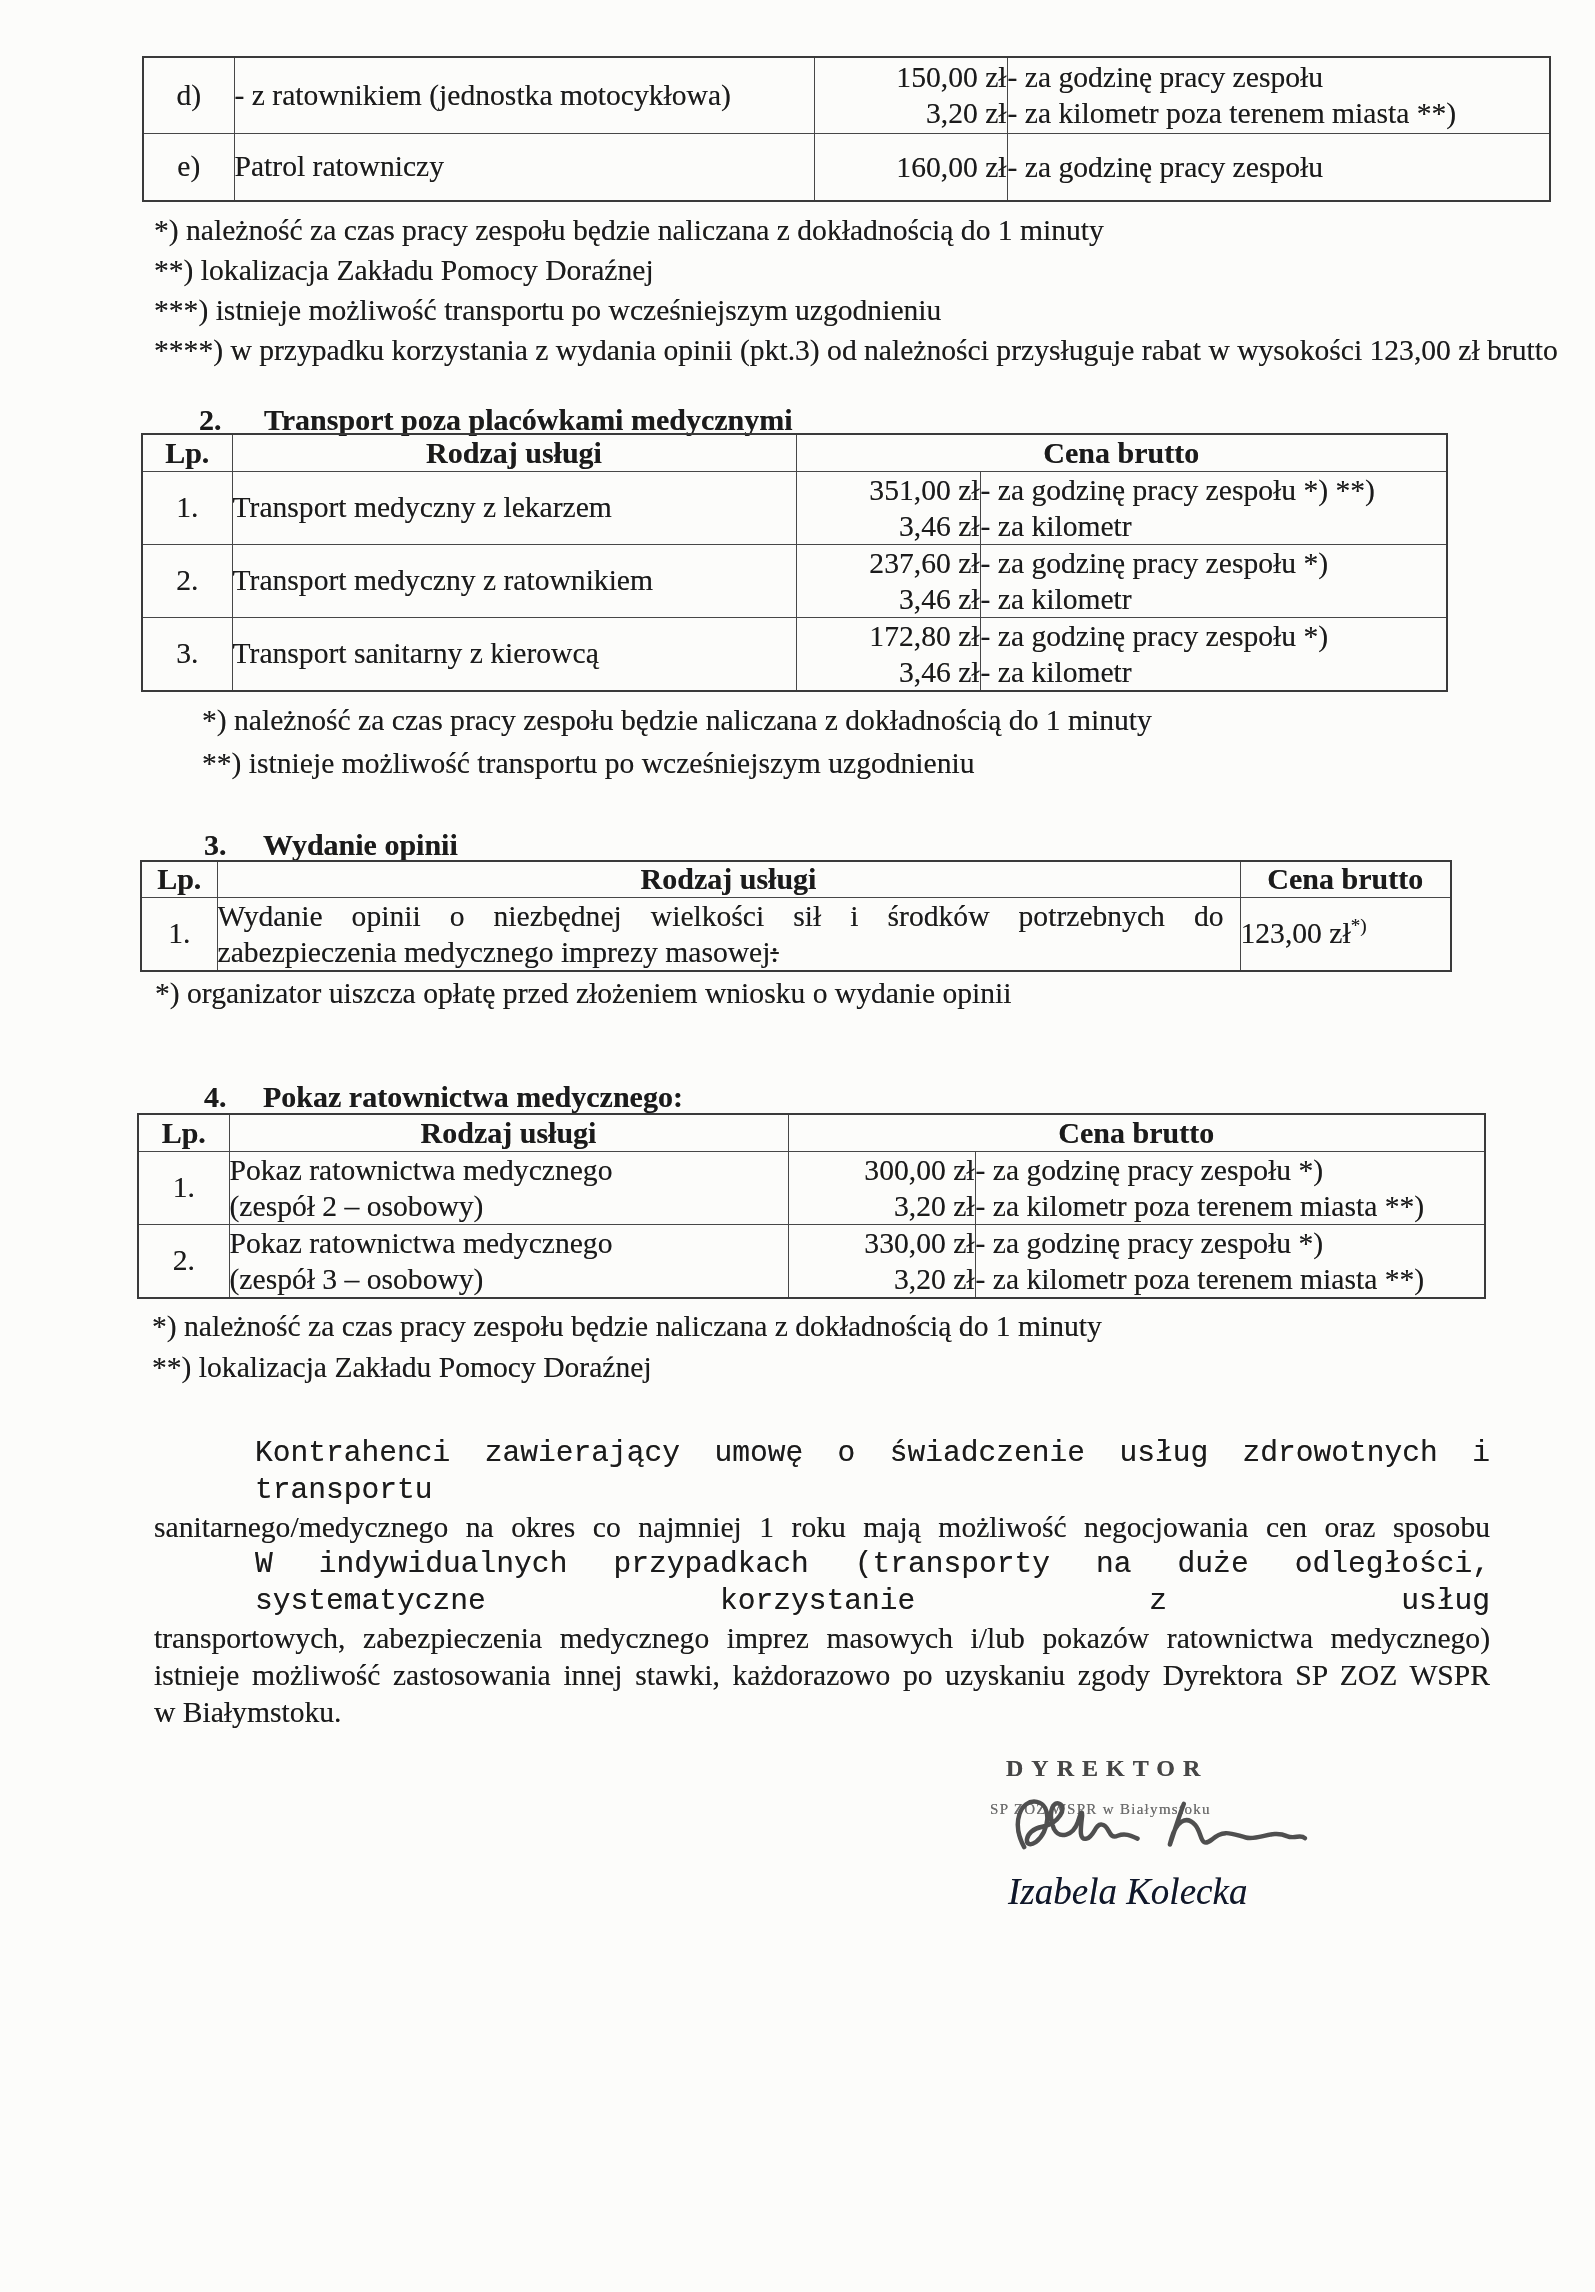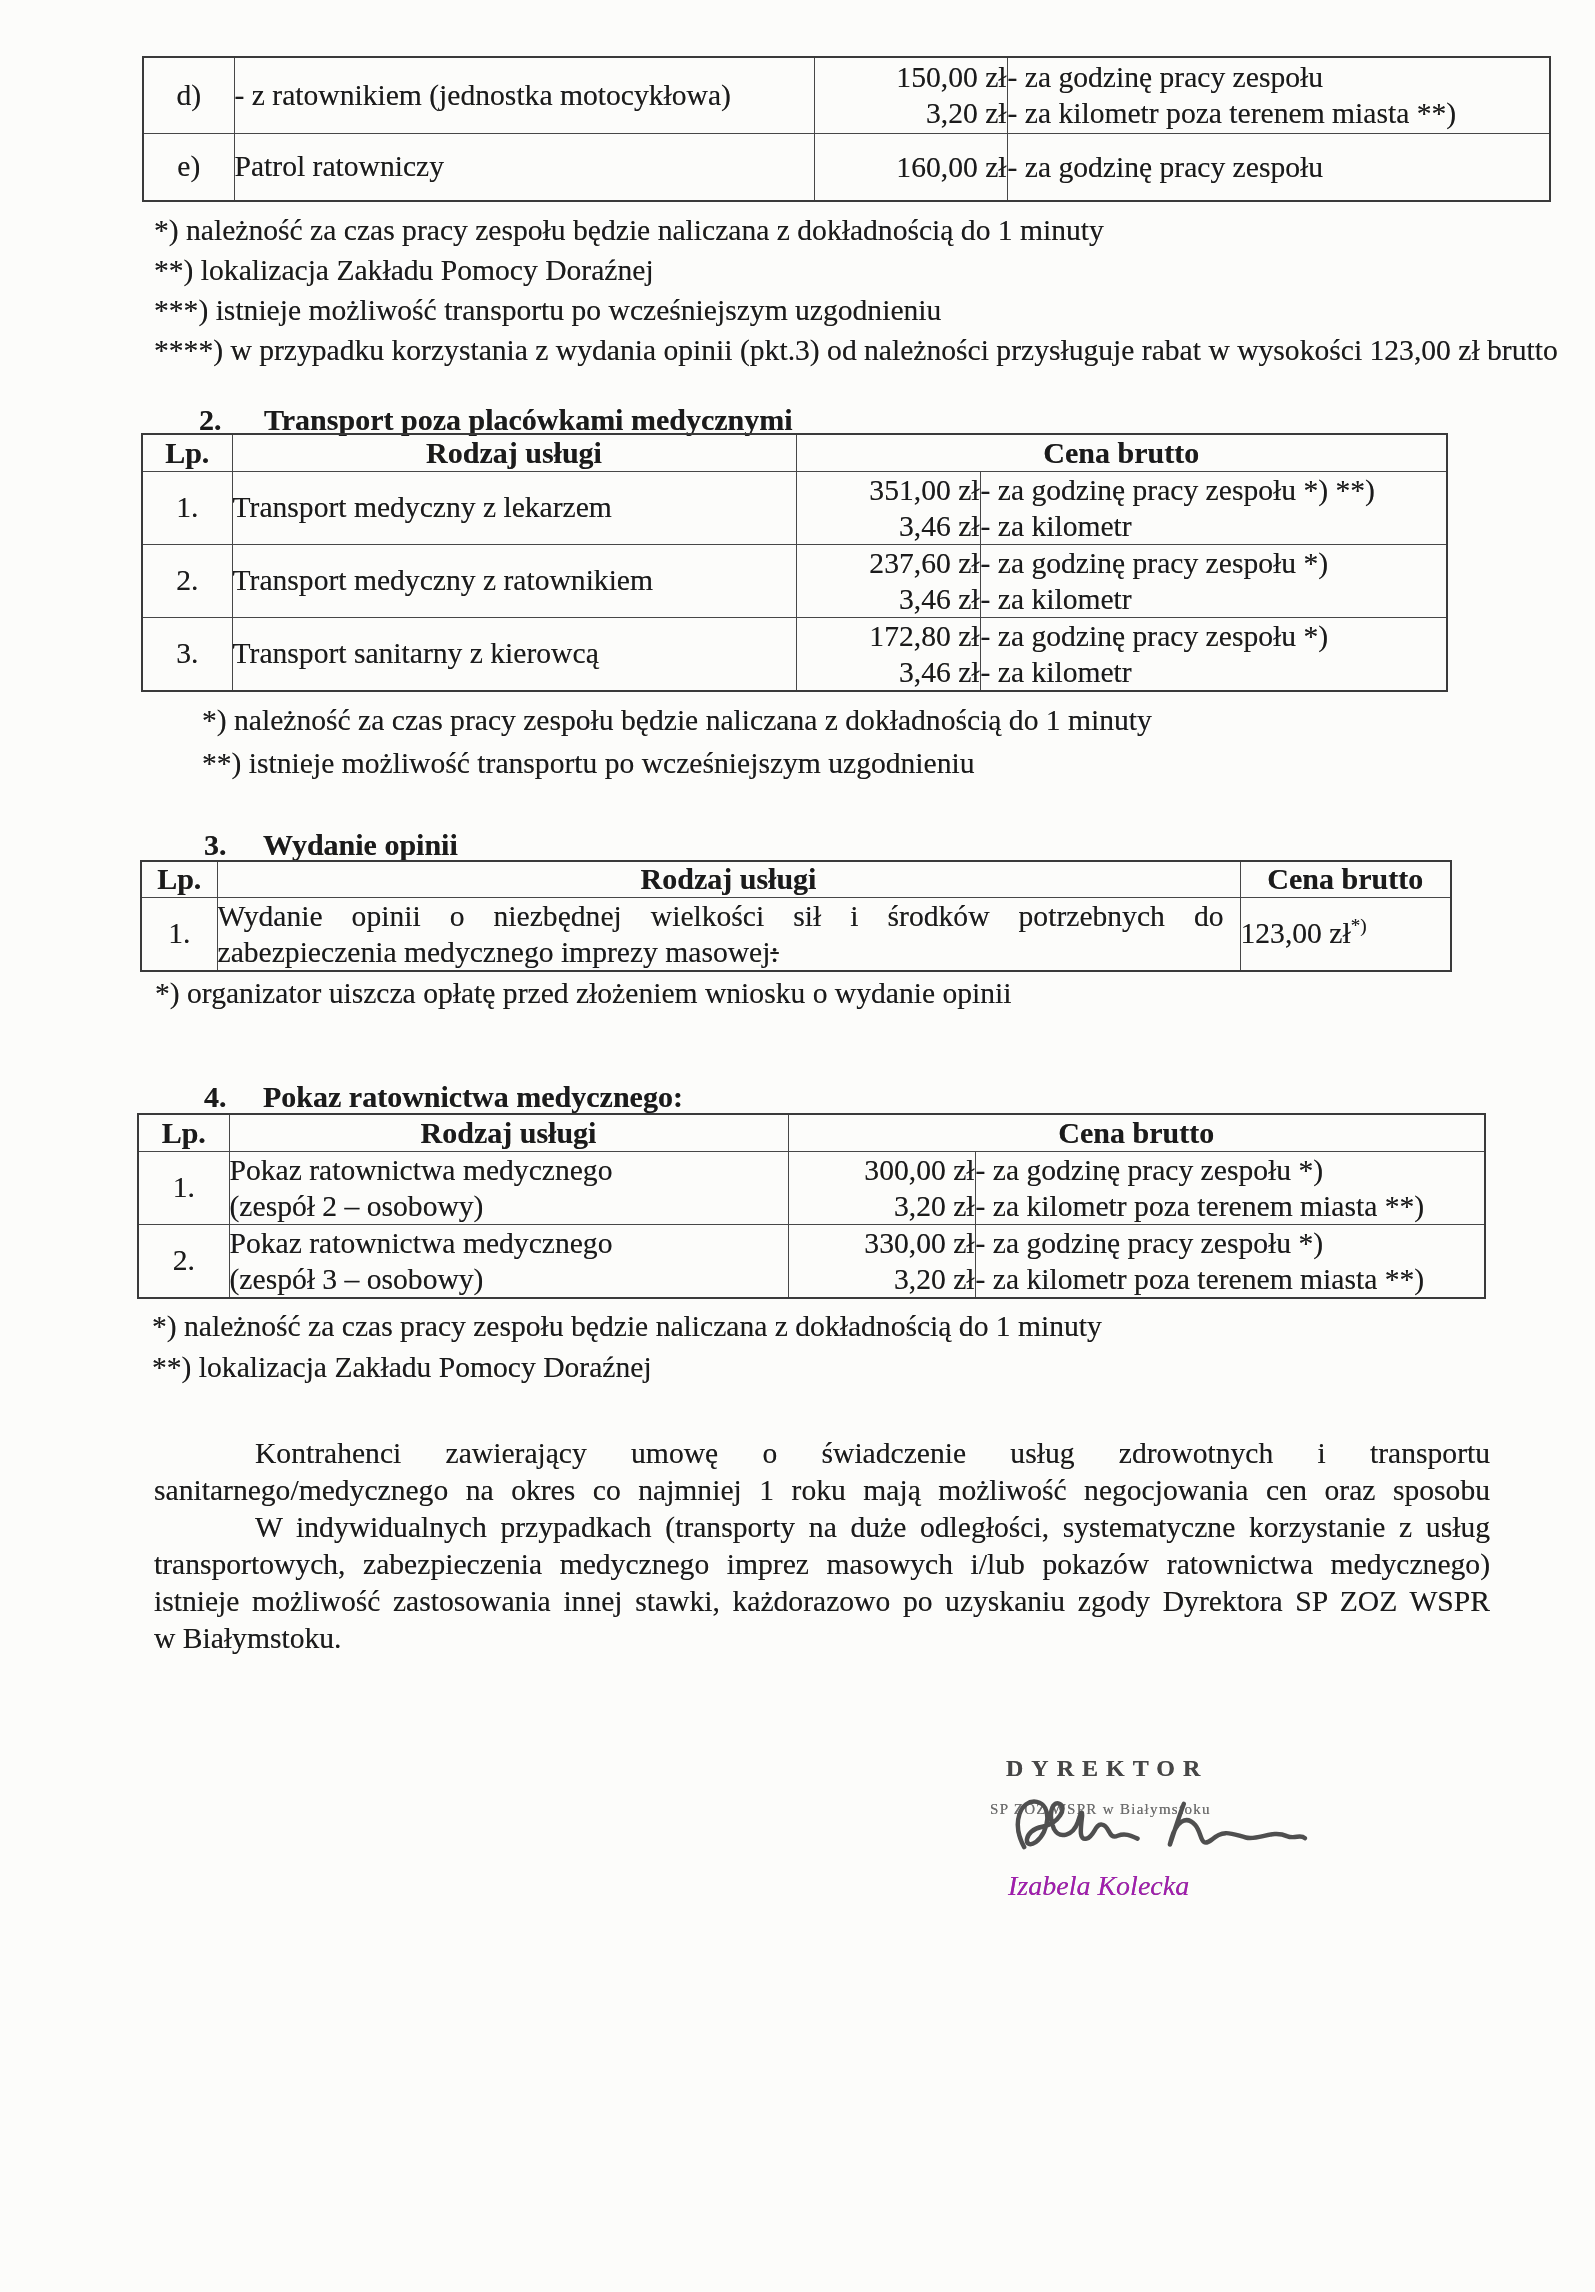--- a/index.html
+++ b/index.html
@@ -60,36 +60,36 @@
   .fns.fn2 .fn-line{line-height:43px;}
   .fns.fn4 .fn-line{line-height:41px;}
   
   .paras{position:absolute;left:154px;top:1435px;width:1336px;}
   .para-line{
     font-size:29.6px;
     line-height:37px;
     text-align:justify;
     text-align-last:justify;
   }
-  .para-line.first{padding-left:101px;}
+  .para-line.first{padding-left:101px;font-family:Liberation Mono, monospace;}
   .para-line.last{text-align-last:left;}
   
   .sig{position:absolute;left:981px;top:1755px;width:412px;height:170px;}
   .sig-title{
     font-size:24px;font-weight:bold;letter-spacing:8px;
     color:#464646;margin-left:25px;white-space:nowrap;
   }
   .sig-org{
     font-size:15px;color:#6e6e6e;letter-spacing:1.3px;
     margin-top:19px;margin-left:9px;white-space:nowrap;
   }
   .sig-scribble{position:absolute;left:16px;top:30px;}
   .sig-name{
     position:absolute;left:27px;top:115px;
-    font-size:28px;font-style:italic;color:#a21caf;white-space:nowrap;
+    font-size:37px;font-style:italic;color:#0f172a;white-space:nowrap;
   }
 </style>
 </head>
 <body>
 
 <div class="page">
 
   <table class="doc" style="left:142px;top:56px;width:1408px;">
     <colgroup>
         <col style="width:91px">

